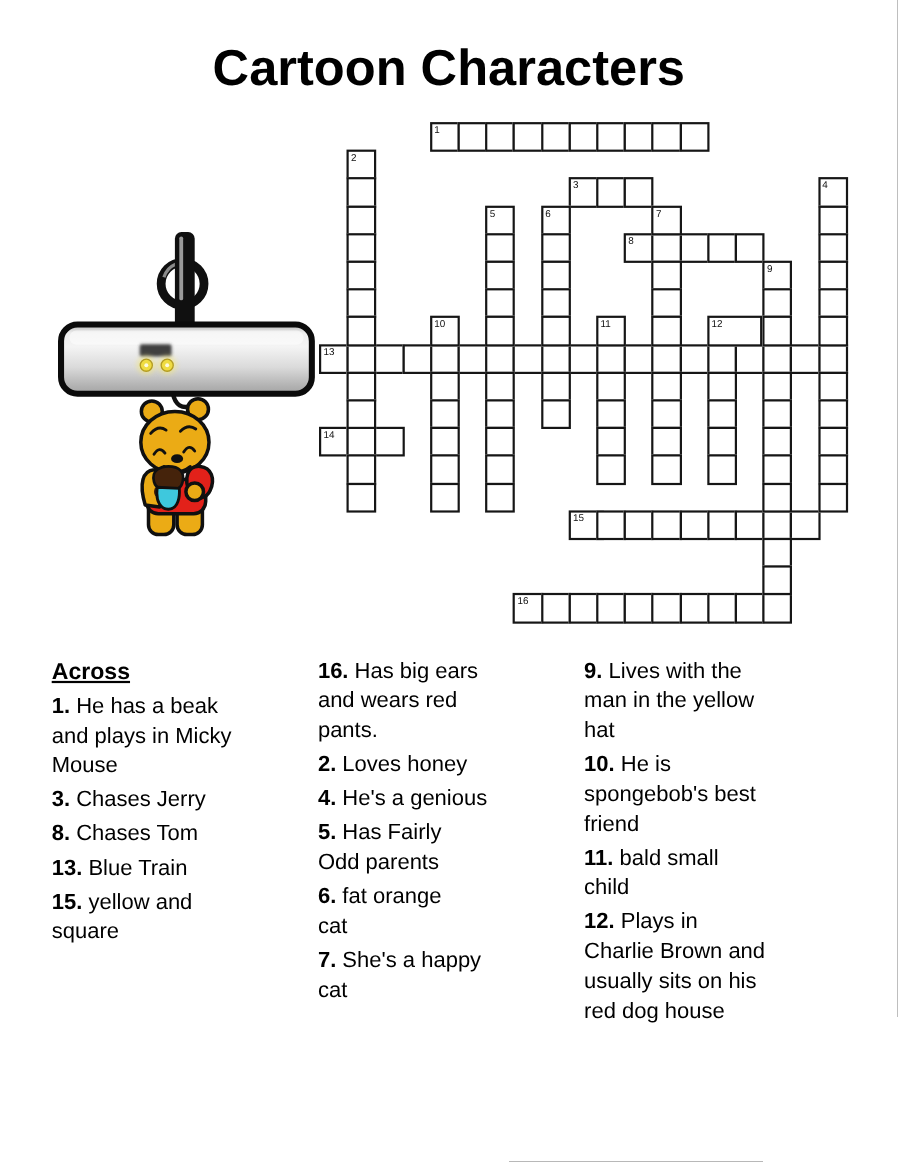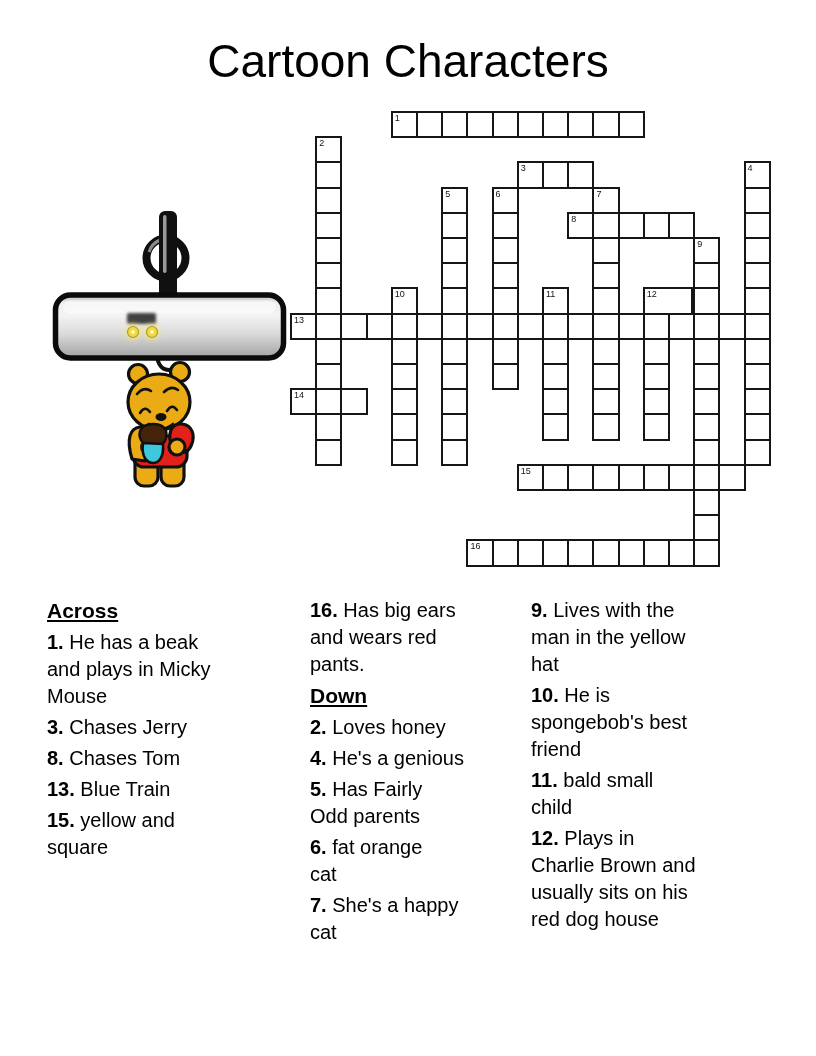--- a/index.html
+++ b/index.html
@@ -3,38 +3,38 @@
 <meta charset="utf-8">
 <style>
   html,body { margin:0; padding:0; background:#888; }
   .page {
     position:relative; width:816px; height:1056px; margin:0 auto;
     background:#ffffff; overflow:hidden;
     font-family:"Liberation Sans","DejaVu Sans",sans-serif; color:#000;
   }
   .title {
     position:absolute; top:38px; left:0; right:0; text-align:center;
-    font-size:46px; font-weight:400; letter-spacing:0px; line-height:1;
+    font-size:46px; font-weight:700; letter-spacing:0px; line-height:1;
   }
   .grid-layer { position:absolute; left:0; top:0; width:816px; height:1056px; }
   .cell {
     position:absolute; box-sizing:border-box;
     border:2px solid #161616; background:#ffffff;
   }
   .cell .num {
     position:absolute; top:0px; left:2px;
     font-size:9px; line-height:10px; color:#111;
     font-family:"Liberation Sans","DejaVu Sans",sans-serif;
   }
   .clue-col {
     position:absolute; top:597px; width:240px;
     font-size:20px; line-height:27px;
   }
   .clue-col.c1 { left:47px; }
-  .clue-col.c2 { left:289px;margin-left:21px; }
+  .clue-col.c2 { left:289px; }
   .clue-col.c3 { left:531px; }
   .clues-heading {
     font-weight:bold; text-decoration:underline; font-size:21px;
     margin:0 0 5px 0;
   }
   .clue { margin:0 0 4px 0; white-space:pre-line; }
   .clue .num { font-weight:bold; }
   .illo { position:absolute; left:45px; top:205px; }
 </style>
 </head>
@@ -294,21 +294,20 @@
       <div class="clue"><span class="num">3.</span> Chases Jerry</div>
       <div class="clue"><span class="num">8.</span> Chases Tom</div>
       <div class="clue"><span class="num">13.</span> Blue Train</div>
       <div class="clue"><span class="num">15.</span> yellow and
 square</div>
     </div>
   <div class="clue-col c2" id="cluecol1">
       <div class="clue"><span class="num">16.</span> Has big ears
 and wears red
 pants.</div>
-      <div class="clues-heading">Down</div>
       <div class="clue"><span class="num">2.</span> Loves honey</div>
       <div class="clue"><span class="num">4.</span> He's a genious</div>
       <div class="clue"><span class="num">5.</span> Has Fairly
 Odd parents</div>
       <div class="clue"><span class="num">6.</span> fat orange
 cat</div>
       <div class="clue"><span class="num">7.</span> She's a happy
 cat</div>
     </div>
   <div class="clue-col c3" id="cluecol2">

